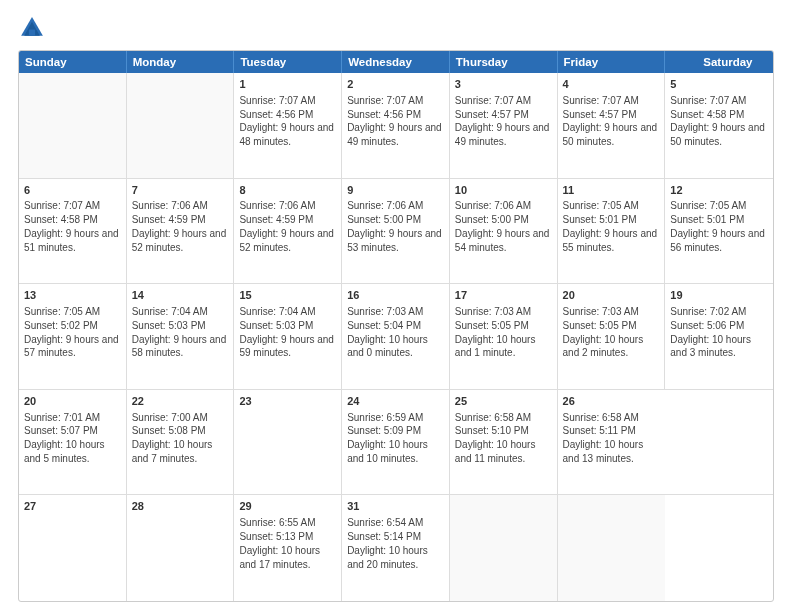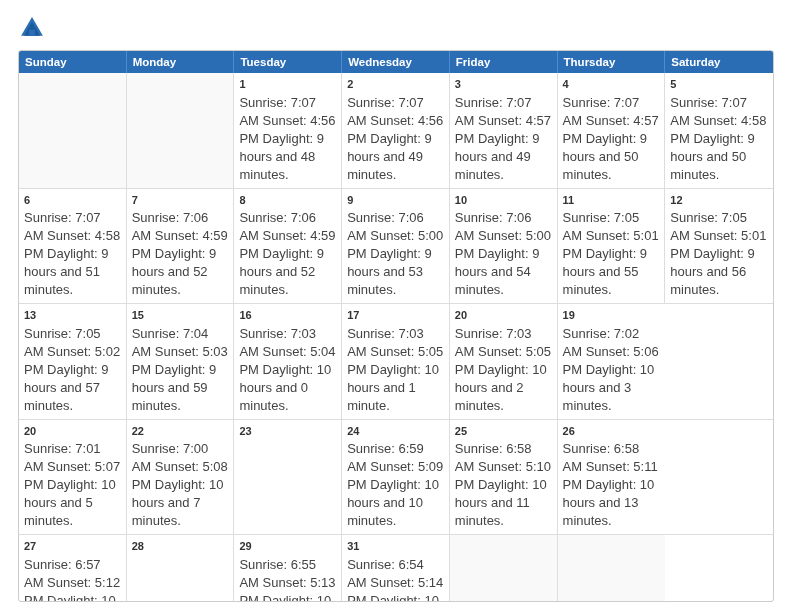--- a/index.html
+++ b/index.html
@@ -67,21 +67,21 @@
       background: #2a6db5;
     }
     .cal-header-cell {
       color: #fff;
       font-size: 11.5px;
       font-weight: bold;
       padding: 5px 6px;
       text-align: left;
       border-right: 1px solid #4a8dd0;
     }
-    .cal-header-cell:last-child { border-right: none; }
+    .cal-header-cell:last-child { border-right: none; margin-left: 32px; }
     .cal-body {
       flex: 1;
       display: grid;
       grid-template-rows: repeat(5, 1fr);
     }
     .cal-week {
       display: grid;
       grid-template-columns: repeat(7, 1fr);
       border-bottom: 1px solid #ddd;
     }
@@ -97,21 +97,21 @@
     }
     .cal-cell:last-child { border-right: none; }
     .cal-cell.empty { background: #f9f9f9; }
     .day-num {
       font-size: 11px;
       font-weight: bold;
       color: #333;
       margin-bottom: 2px;
     }
     .cell-info {
-      font-size: 13px;
+      font-size: 10px;
       color: #444;
       line-height: 1.38;
     }
   </style>
 </head>
 <body>
 
 <div class="page">
   <div class="header">
     <div class="logo">
@@ -130,22 +130,22 @@
       <div class="location"></div>
     </div>
   </div>
 
   <div class="calendar">
     <div class="cal-header">
     <div class="cal-header-cell">Sunday</div>
         <div class="cal-header-cell">Monday</div>
         <div class="cal-header-cell">Tuesday</div>
         <div class="cal-header-cell">Wednesday</div>
+        <div class="cal-header-cell">Thursday</div>
         <div class="cal-header-cell">Friday</div>
-        <div class="cal-header-cell">Thursday</div>
         <div class="cal-header-cell">Saturday</div>
       </div>
     <div class="cal-body">
     <div class="cal-week">
           <div class="cal-cell empty"></div>
           <div class="cal-cell empty"></div>
           <div class="cal-cell">
             <div class="day-num">1</div>
             <div class="cell-info">Sunrise: 7:07 AM
 Sunset: 4:56 PM
@@ -234,20 +234,27 @@
         </div>
         <div class="cal-week">
           <div class="cal-cell">
             <div class="day-num">13</div>
             <div class="cell-info">Sunrise: 7:05 AM
 Sunset: 5:02 PM
 Daylight: 9 hours
 and 57 minutes.</div>
           </div>
           <div class="cal-cell">
+            <div class="day-num">14</div>
+            <div class="cell-info">Sunrise: 7:04 AM
+Sunset: 5:03 PM
+Daylight: 9 hours
+and 58 minutes.</div>
+          </div>
+          <div class="cal-cell">
             <div class="day-num">15</div>
             <div class="cell-info">Sunrise: 7:04 AM
 Sunset: 5:03 PM
 Daylight: 9 hours
 and 59 minutes.</div>
           </div>
           <div class="cal-cell">
             <div class="day-num">16</div>
             <div class="cell-info">Sunrise: 7:03 AM
 Sunset: 5:04 PM
@@ -312,24 +319,20 @@
             <div class="day-num">26</div>
             <div class="cell-info">Sunrise: 6:58 AM
 Sunset: 5:11 PM
 Daylight: 10 hours
 and 13 minutes.</div>
           </div>
         </div>
         <div class="cal-week">
           <div class="cal-cell">
             <div class="day-num">27</div>
-            <div class="cell-info">Sunrise: 6:57 AM
-Sunset: 5:12 PM
-Daylight: 10 hours
-and 14 minutes.</div>
           </div>
           <div class="cal-cell">
             <div class="day-num">28</div>
           </div>
           <div class="cal-cell">
             <div class="day-num">29</div>
             <div class="cell-info">Sunrise: 6:55 AM
 Sunset: 5:13 PM
 Daylight: 10 hours
 and 17 minutes.</div>

